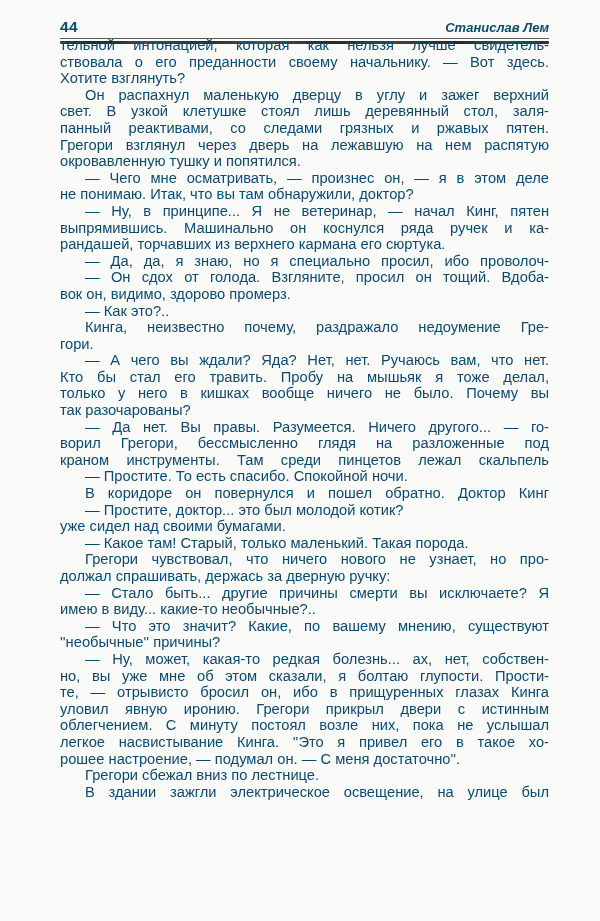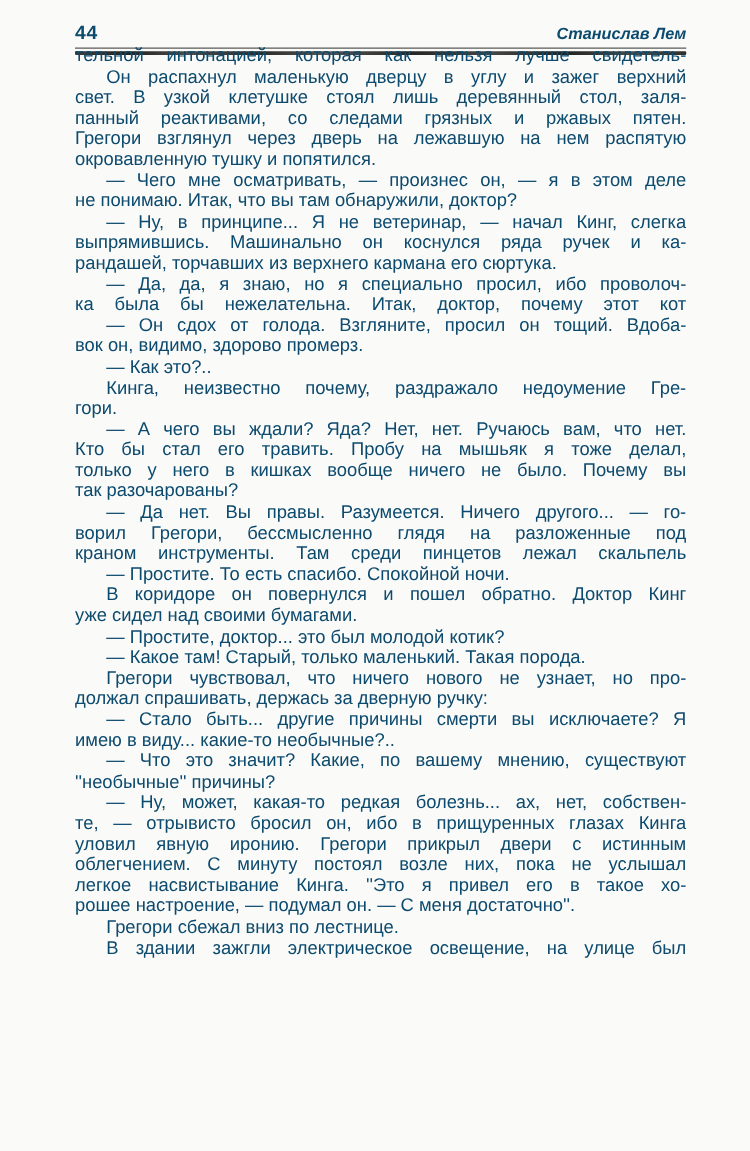--- a/index.html
+++ b/index.html
@@ -88,56 +88,58 @@
   <div class="header">
     <span class="page-number">44</span>
     <span class="running-author">Станислав Лем</span>
   </div>
 
   <div class="rule-thin"></div>
   <div class="rule-thick"></div>
 
   <div class="bodytext">
       <div class="line just">тельной интонацией, которая как нельзя лучше свидетель-</div>
+      <div class="line just">ствовала о его преданности своему начальнику. — Вот здесь.</div>
+      <div class="line">Хотите взглянуть?</div>
       <div class="line indent just">Он распахнул маленькую дверцу в углу и зажег верхний</div>
       <div class="line just">свет. В узкой клетушке стоял лишь деревянный стол, заля-</div>
       <div class="line just">панный реактивами, со следами грязных и ржавых пятен.</div>
       <div class="line just">Грегори взглянул через дверь на лежавшую на нем распятую</div>
       <div class="line">окровавленную тушку и попятился.</div>
       <div class="line indent just">— Чего мне осматривать, — произнес он, — я в этом деле</div>
       <div class="line">не понимаю. Итак, что вы там обнаружили, доктор?</div>
-      <div class="line indent just">— Ну, в принципе... Я не ветеринар, — начал Кинг, слегка</div>
+      <div class="line indent just">— Ну, в принципе... Я не ветеринар, — начал Кинг, пятен</div>
       <div class="line just">выпрямившись. Машинально он коснулся ряда ручек и ка-</div>
       <div class="line">рандашей, торчавших из верхнего кармана его сюртука.</div>
       <div class="line indent just">— Да, да, я знаю, но я специально просил, ибо проволоч-</div>
-      <div class="line just">ка была бы нежелательна. Итак, доктор, почему этот кот</div>
       <div class="line indent just">— Он сдох от голода. Взгляните, просил он тощий. Вдоба-</div>
       <div class="line">вок он, видимо, здорово промерз.</div>
       <div class="line indent">— Как это?..</div>
       <div class="line indent just">Кинга, неизвестно почему, раздражало недоумение Гре-</div>
       <div class="line">гори.</div>
       <div class="line indent just">— А чего вы ждали? Яда? Нет, нет. Ручаюсь вам, что нет.</div>
       <div class="line just">Кто бы стал его травить. Пробу на мышьяк я тоже делал,</div>
       <div class="line just">только у него в кишках вообще ничего не было. Почему вы</div>
       <div class="line">так разочарованы?</div>
       <div class="line indent just">— Да нет. Вы правы. Разумеется. Ничего другого... — го-</div>
       <div class="line just">ворил Грегори, бессмысленно глядя на разложенные под</div>
       <div class="line just">краном инструменты. Там среди пинцетов лежал скальпель</div>
       <div class="line indent">— Простите. То есть спасибо. Спокойной ночи.</div>
       <div class="line indent just">В коридоре он повернулся и пошел обратно. Доктор Кинг</div>
+      <div class="line indent">— Простите, доктор... это был молодой котик?</div>
       <div class="line">уже сидел над своими бумагами.</div>
-      <div class="line indent">— Простите, доктор... это был молодой котик?</div>
       <div class="line indent">— Какое там! Старый, только маленький. Такая порода.</div>
       <div class="line indent just">Грегори чувствовал, что ничего нового не узнает, но про-</div>
       <div class="line">должал спрашивать, держась за дверную ручку:</div>
       <div class="line indent just">— Стало быть... другие причины смерти вы исключаете? Я</div>
       <div class="line">имею в виду... какие-то необычные?..</div>
       <div class="line indent just">— Что это значит? Какие, по вашему мнению, существуют</div>
       <div class="line">''необычные'' причины?</div>
       <div class="line indent just">— Ну, может, какая-то редкая болезнь... ах, нет, собствен-</div>
+      <div class="line just">но, вы уже мне об этом сказали, я болтаю глупости. Прости-</div>
       <div class="line just">те, — отрывисто бросил он, ибо в прищуренных глазах Кинга</div>
       <div class="line just">уловил явную иронию. Грегори прикрыл двери с истинным</div>
       <div class="line just">облегчением. С минуту постоял возле них, пока не услышал</div>
       <div class="line just">легкое насвистывание Кинга. ''Это я привел его в такое хо-</div>
       <div class="line">рошее настроение, — подумал он. — С меня достаточно''.</div>
       <div class="line indent">Грегори сбежал вниз по лестнице.</div>
       <div class="line indent just">В здании зажгли электрическое освещение, на улице был</div>
     </div>
 
 </div>

